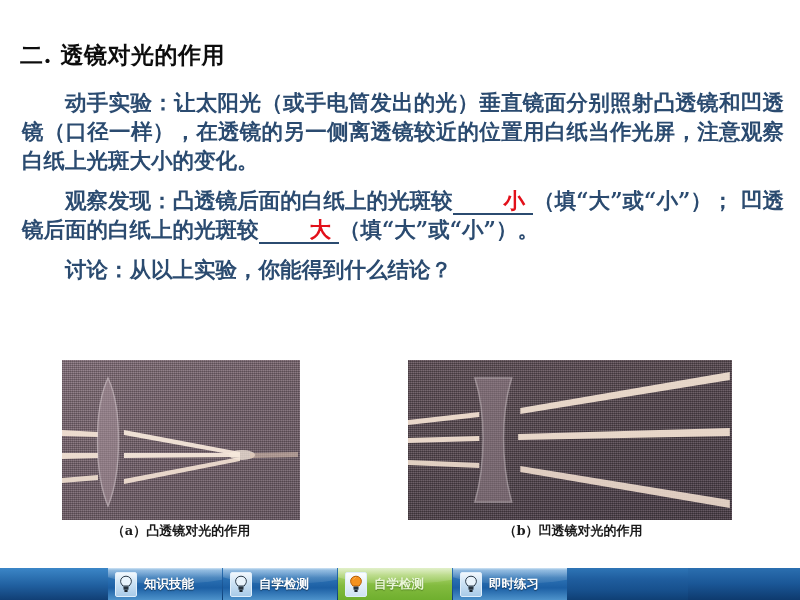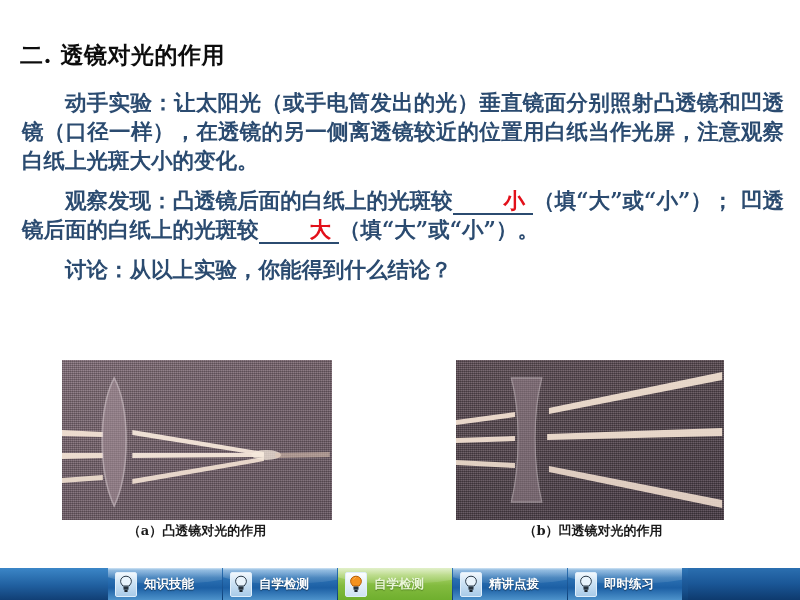--- a/index.html
+++ b/index.html
@@ -54,22 +54,22 @@
   }
   .blank.tight { padding: 0 4px; }
 
   
   .figures {
     position: absolute;
     left: 0px; top: 360px;
     width: 800px; height: 185px;
   }
   .figure { position: absolute; top: 0; }
-  .fig-a { left: 62px; width: 270px; }
-  .fig-b { left: 456px; width: 268px; }
+  .fig-a { left: 62px; width: 238px; }
+  .fig-b { left: 408px; width: 324px; }
 
   .photo {
     position: relative;
     width: 100%;
     height: 160px;
     overflow: hidden;
     background: #7b6a74;
     
     background-image:
       repeating-linear-gradient(0deg,
@@ -276,30 +276,20 @@
           <svg width="14" height="18" viewBox="0 0 14 18">
             <path d="M7 1.2 C3.8 1.2 1.6 3.5 1.6 6.3 C1.6 8.4 3 9.6 3.9 11 L10.1 11 C11 9.6 12.4 8.4 12.4 6.3 C12.4 3.5 10.2 1.2 7 1.2 Z" fill="#f5921e" stroke="#b65f07" stroke-width="1"></path>
             <path d="M7 2.2 C5.2 2.6 4.2 4 4 5.6 C4.6 4 5.7 3 7 2.7 Z" fill="#ffd79a" opacity="0.9"></path>
             <rect x="4.5" y="11.6" width="5" height="3.2" rx="0.6" fill="#26323d"></rect>
             <rect x="5.3" y="15" width="3.4" height="1.9" rx="0.6" fill="#1b242c"></rect>
           </svg>
         </span>
         <span class="nav-label">自学检测</span>
       </div>
 
-      <div class="nav-tab">
-        <span class="bulb">
-          <svg width="14" height="18" viewBox="0 0 14 18">
-            <path d="M7 1.2 C3.8 1.2 1.6 3.5 1.6 6.3 C1.6 8.4 3 9.6 3.9 11 L10.1 11 C11 9.6 12.4 8.4 12.4 6.3 C12.4 3.5 10.2 1.2 7 1.2 Z" fill="#e9f4fc" stroke="#2a3a49" stroke-width="1"></path>
-            <rect x="4.5" y="11.6" width="5" height="3.2" rx="0.6" fill="#26323d"></rect>
-            <rect x="5.3" y="15" width="3.4" height="1.9" rx="0.6" fill="#1b242c"></rect>
-          </svg>
-        </span>
-        <span class="nav-label">精讲点拨</span>
-      </div>
 
       <div class="nav-tab">
         <span class="bulb">
           <svg width="14" height="18" viewBox="0 0 14 18">
             <path d="M7 1.2 C3.8 1.2 1.6 3.5 1.6 6.3 C1.6 8.4 3 9.6 3.9 11 L10.1 11 C11 9.6 12.4 8.4 12.4 6.3 C12.4 3.5 10.2 1.2 7 1.2 Z" fill="#e9f4fc" stroke="#2a3a49" stroke-width="1"></path>
             <rect x="4.5" y="11.6" width="5" height="3.2" rx="0.6" fill="#26323d"></rect>
             <rect x="5.3" y="15" width="3.4" height="1.9" rx="0.6" fill="#1b242c"></rect>
           </svg>
         </span>
         <span class="nav-label">即时练习</span>

